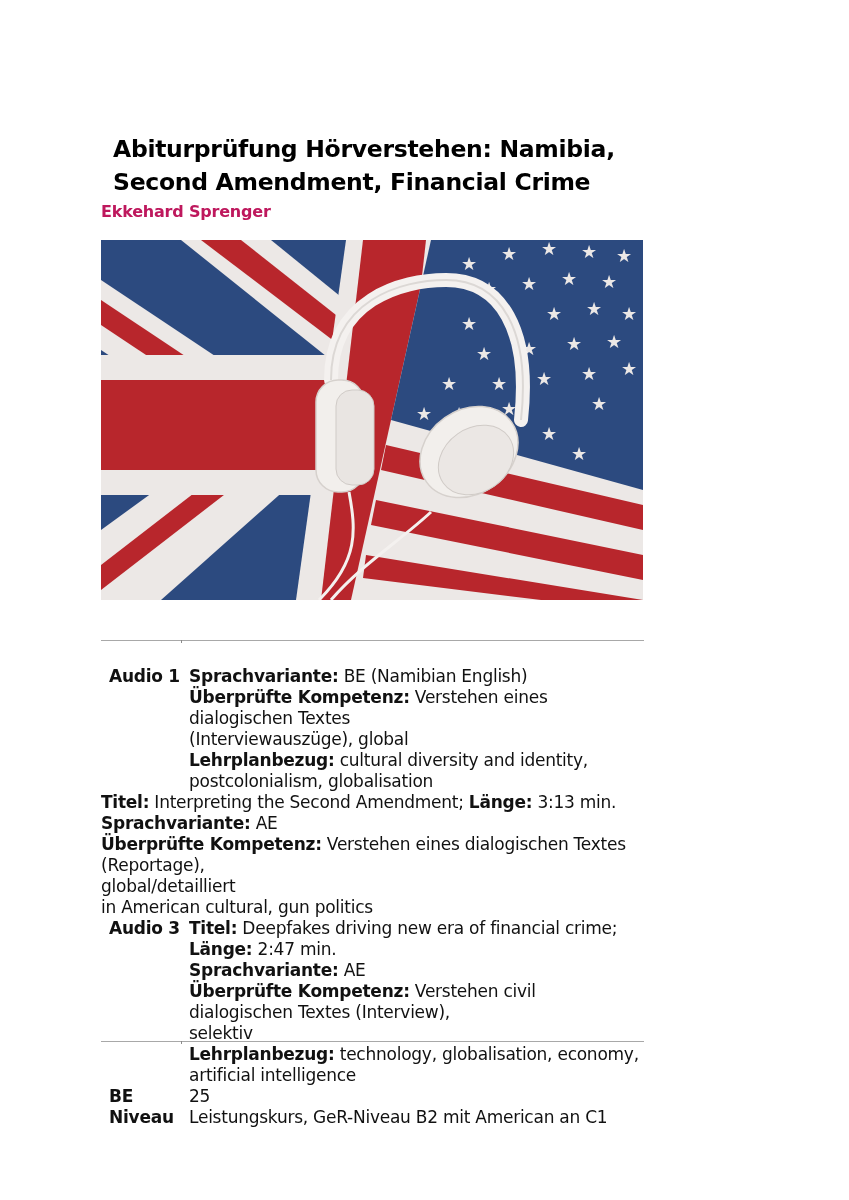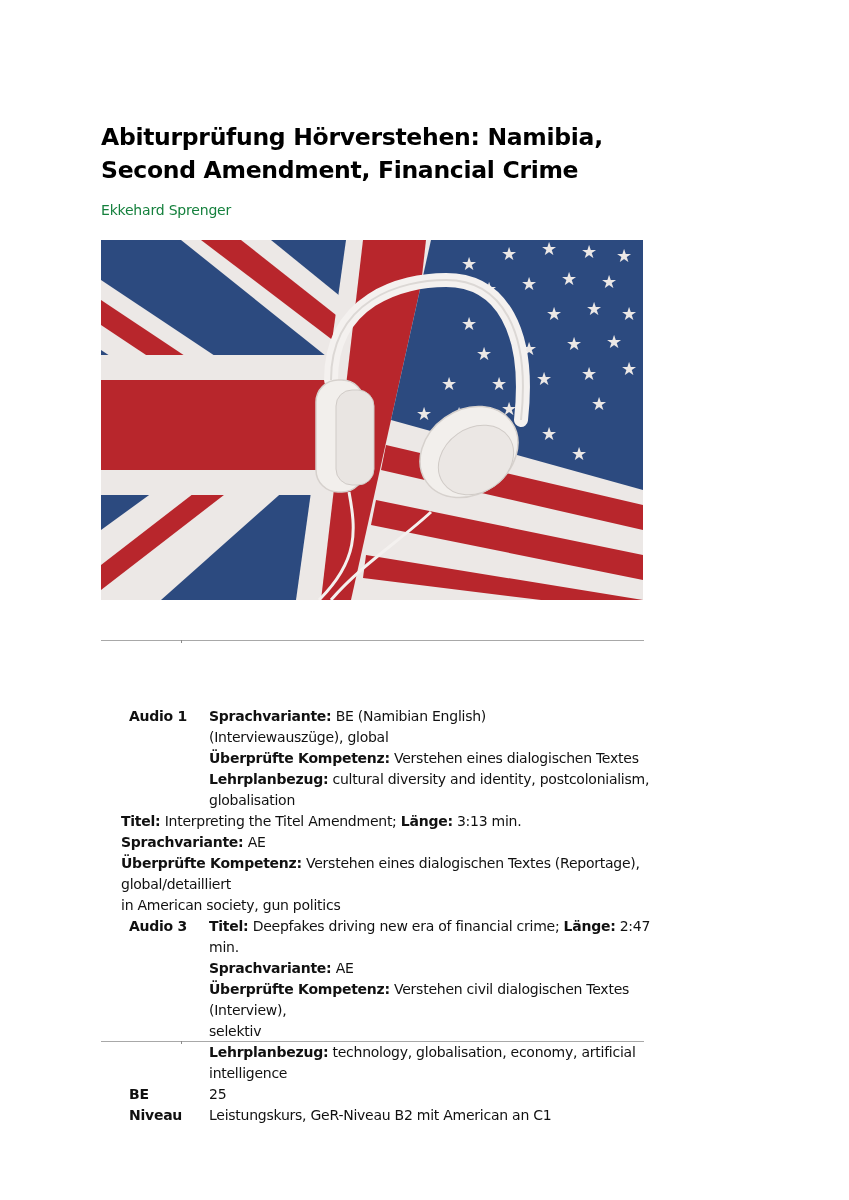--- a/index.html
+++ b/index.html
@@ -6,45 +6,45 @@
     body {
       width: 849px; height: 1200px; position: relative; overflow: hidden;
       font-family: "DejaVu Sans", "Liberation Sans", sans-serif;
       color: #111111;
     }
     .page { position: absolute; left: 101px; top: 0; width: 543px; }
     .title {
       position: absolute; left: 0; top: 121px; width: 560px;
       font-family: "DejaVu Sans", sans-serif;
       font-weight: bold; font-size: 23.5px; line-height: 33px;
-      letter-spacing: -0.3px; margin: 0; color: #000;
+      letter-spacing: -0.3px; margin: 12px; color: #000;
     }
     .author {
       position: absolute; left: 0; top: 202px;
-      font-size: 14px; color: #15803d; letter-spacing: -0.2px;
+      font-size: 16px; color: #be185d; letter-spacing: -0.2px; font-weight: bold;
     }
     .hero {
       position: absolute; left: 0; top: 240px; width: 542px; height: 360px;
       overflow: hidden; background: #2c4a7f;
     }
     .hero svg { display: block; }
     .rule-top {
       position: absolute; left: 0; top: 640px; width: 543px; height: 0;
       border-top: 1px solid #a8a8a8;
     }
     .rule-top .tick, .rule-bottom .tick {
       position: absolute; left: 80px; top: -1px; width: 1px; height: 3px; background: #8a8a8a;
     }
     .rule-bottom {
       position: absolute; left: 0; top: 1041px; width: 543px; height: 0;
       border-top: 1px solid #a8a8a8;
     }
     .meta {
-      position: absolute; left: 0; top: 706px; width: 543px;
-      font-size: 14px; line-height: 21px; letter-spacing: -0.25px; margin-left: 20px;
+      position: absolute; left: 0; top: 666px; width: 543px;
+      font-size: 17px; line-height: 21px; letter-spacing: -0.25px;
     }
     .row { display: flex; }
     .row .label { width: 88px; flex: 0 0 88px; padding-left: 8px; font-weight: bold; box-sizing: border-box; }
     .row .content { flex: 1; }
     .line b { font-weight: bold; }
   </style>
 </head>
 <body>
 
 <div class="page">
@@ -124,33 +124,33 @@
   <div class="rule-top">
       <span class="tick"></span>
     </div>
 
   <div class="meta">
 
     <div class="row">
       <div class="label">Audio 1</div>
       <div class="content">
         <div class="line"><b>Sprachvariante:</b><span> BE (Namibian English)</span></div>
+        <div class="line"><b>Überprüfte Kompetenz:</b><span> Verstehen eines dialogischen Textes</span></div>
         <div class="line"><span>(Interviewauszüge), global</span></div>
-        <div class="line"><b>Überprüfte Kompetenz:</b><span> Verstehen eines dialogischen Textes</span></div>
         <div class="line"><b>Lehrplanbezug:</b><span> cultural diversity and identity, postcolonialism, globalisation</span></div>
       </div>
     </div>
 
     <div class="row">
       <div class="content">
-        <div class="line"><b>Titel:</b><span> Interpreting the Titel Amendment; </span><b>Länge:</b><span> 3:13 min.</span></div>
+        <div class="line"><b>Titel:</b><span> Interpreting the Second Amendment; </span><b>Länge:</b><span> 3:13 min.</span></div>
         <div class="line"><b>Sprachvariante:</b><span> AE</span></div>
         <div class="line"><b>Überprüfte Kompetenz:</b><span> Verstehen eines dialogischen Textes (Reportage),</span></div>
         <div class="line"><span>global/detailliert</span></div>
-        <div class="line"><span>in American society, gun politics</span></div>
+        <div class="line"><span>in American cultural, gun politics</span></div>
       </div>
     </div>
 
     <div class="row">
       <div class="label">Audio 3</div>
       <div class="content">
         <div class="line"><b>Titel:</b><span> Deepfakes driving new era of financial crime; </span><b>Länge:</b><span> 2:47 min.</span></div>
         <div class="line"><b>Sprachvariante:</b><span> AE</span></div>
         <div class="line"><b>Überprüfte Kompetenz:</b><span> Verstehen civil dialogischen Textes (Interview),</span></div>
         <div class="line"><span>selektiv</span></div>

